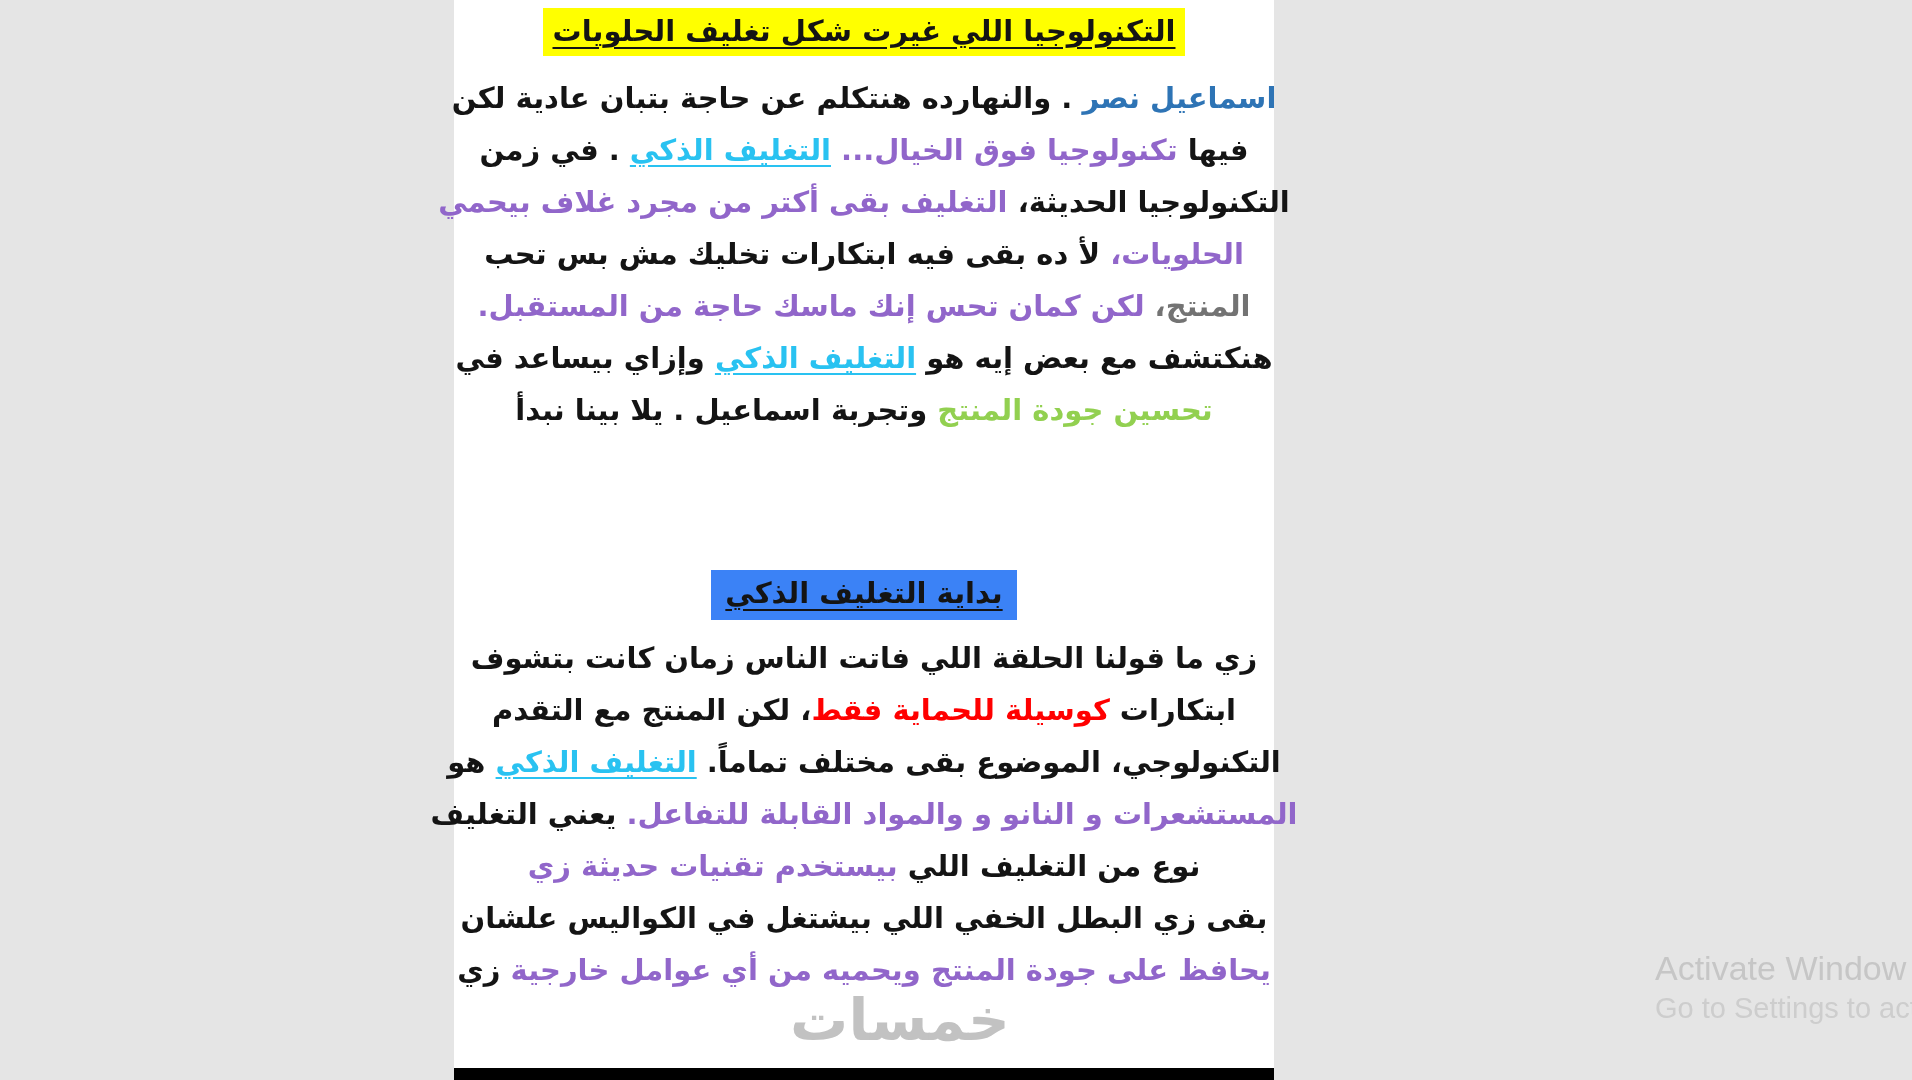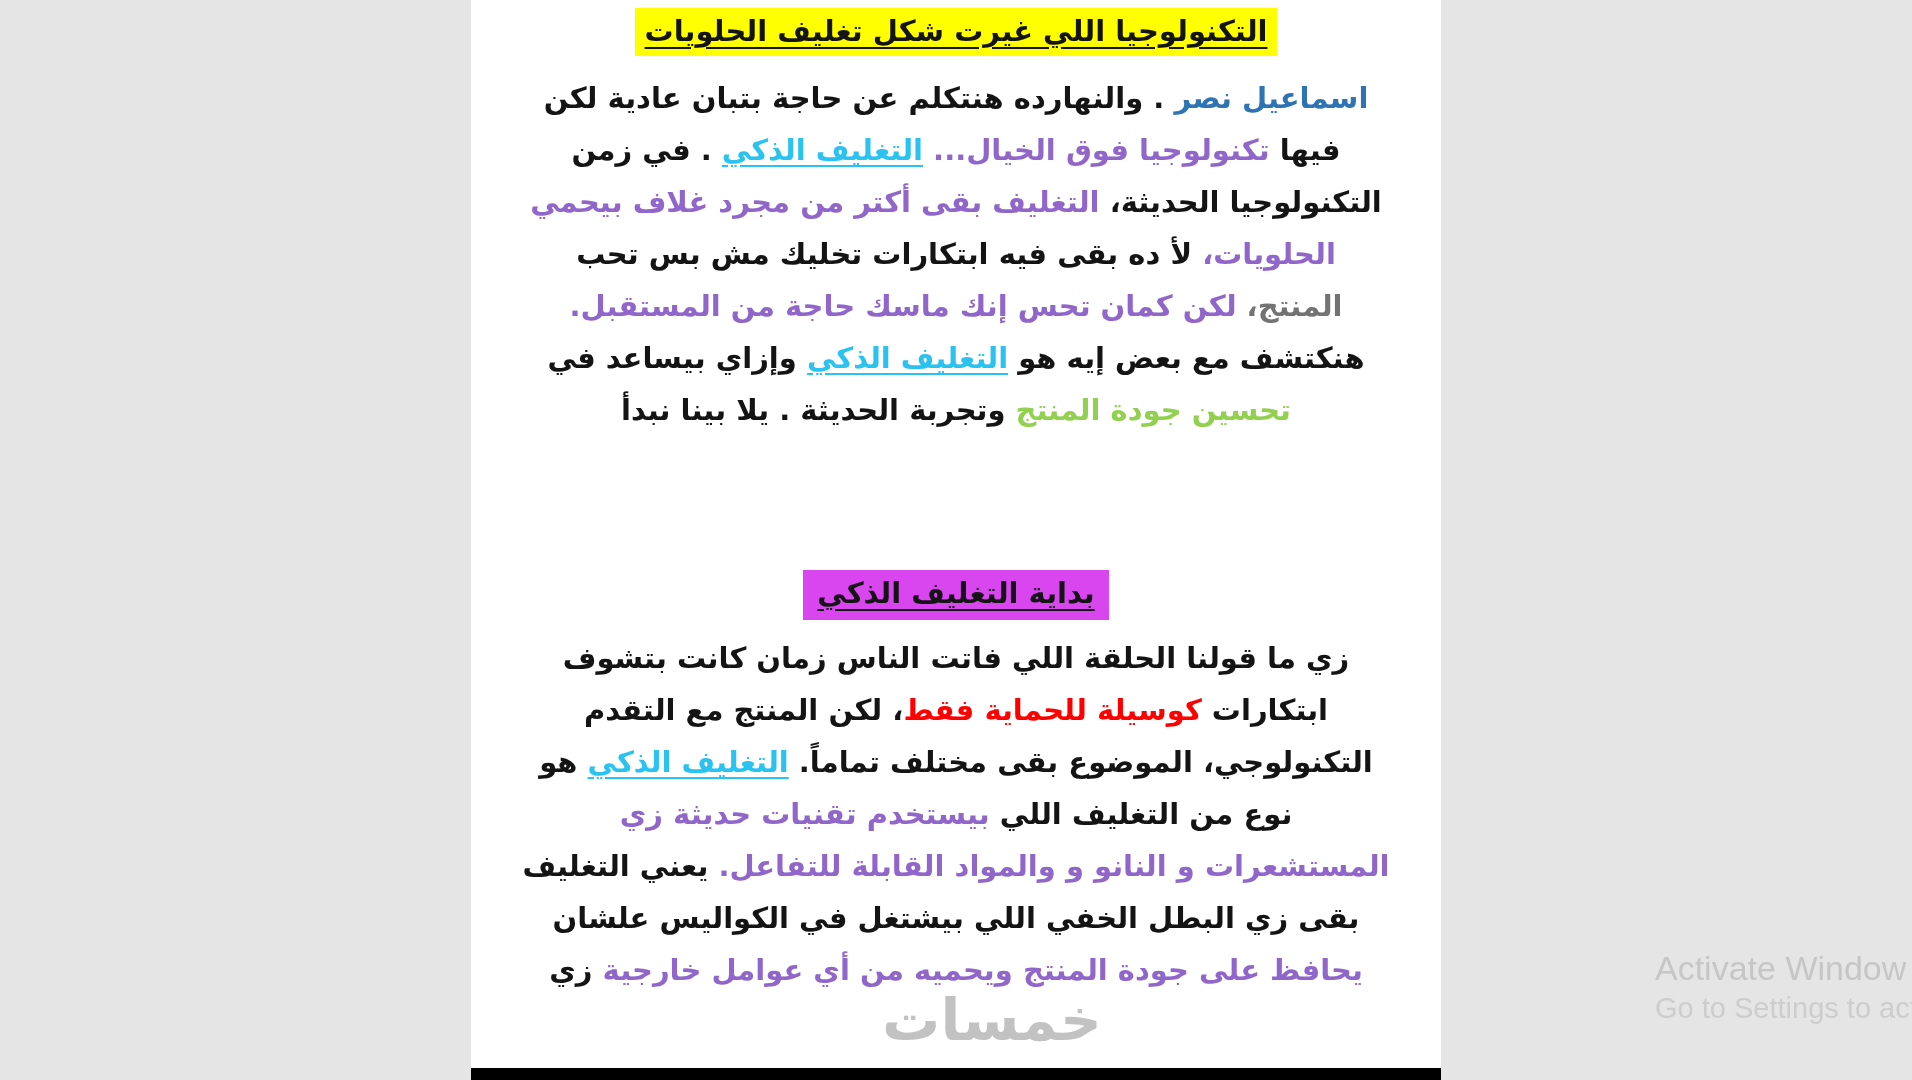--- a/index.html
+++ b/index.html
@@ -5,22 +5,22 @@
   * { margin: 0; padding: 0; box-sizing: border-box; }
   html, body {
     width: 1912px; height: 1080px;
     overflow: hidden;
     background: #e5e5e5;
     font-family: "DejaVu Sans", sans-serif;
   }
   .stage { position: relative; width: 1912px; height: 1080px; background: #e5e5e5; }
   .sheet {
     position: absolute;
-    left: 471px; top: 0;
-    width: 970px; height: 1080px;
+    left: 454px; top: 0;
+    width: 820px; height: 1080px;
     background: #ffffff;
   }
   .doc-text { direction: rtl; text-align: center; font-weight: bold; color: #141414; }
   .title-wrap {
     position: absolute; left: 0; top: 8px; width: 100%;
     text-align: center; direction: rtl;
   }
   .title-hl {
     display: inline-block;
     padding: 6px 10px 8px 10px;
@@ -89,33 +89,33 @@
       <span class="title-hl" style="background: rgb(255, 255, 0);">التكنولوجيا اللي غيرت شكل تغليف الحلويات</span>
     </div>
 
     <div class="para p1 doc-text">
         <div class="text-line"><span style="color: rgb(46, 116, 181);">اسماعيل نصر</span><span style="color: rgb(20, 20, 20);"> . والنهارده هنتكلم عن حاجة بتبان عادية لكن</span></div>
         <div class="text-line"><span style="color: rgb(20, 20, 20);">فيها </span><span style="color: rgb(145, 102, 202);">تكنولوجيا فوق الخيال...</span><span style="color: rgb(20, 20, 20);"> </span><span class="underline" style="color: rgb(41, 194, 241);">التغليف الذكي</span><span style="color: rgb(20, 20, 20);"> . في زمن</span></div>
         <div class="text-line"><span style="color: rgb(20, 20, 20);">التكنولوجيا الحديثة، </span><span style="color: rgb(145, 102, 202);">التغليف بقى أكتر من مجرد غلاف بيحمي</span></div>
         <div class="text-line"><span style="color: rgb(145, 102, 202);">الحلويات،</span><span style="color: rgb(20, 20, 20);"> لأ ده بقى فيه ابتكارات تخليك مش بس تحب</span></div>
         <div class="text-line"><span style="color: #737373;">المنتج، </span><span style="color: rgb(145, 102, 202);">لكن كمان تحس إنك ماسك حاجة من المستقبل.</span></div>
         <div class="text-line"><span style="color: rgb(20, 20, 20);">هنكتشف مع بعض إيه هو </span><span class="underline" style="color: rgb(41, 194, 241);">التغليف الذكي</span><span style="color: rgb(20, 20, 20);"> وإزاي بيساعد في</span></div>
-        <div class="text-line"><span style="color: rgb(146, 208, 80);">تحسين جودة المنتج</span><span style="color: rgb(20, 20, 20);"> وتجربة الحديثة . يلا بينا نبدأ</span></div>
+        <div class="text-line"><span style="color: rgb(146, 208, 80);">تحسين جودة المنتج</span><span style="color: rgb(20, 20, 20);"> وتجربة اسماعيل . يلا بينا نبدأ</span></div>
       </div>
 
     <div class="heading2-wrap">
-      <span class="heading2-hl" style="background: #d946ef; text-align: center;">بداية التغليف الذكي</span>
+      <span class="heading2-hl" style="background: #3b82f6; text-align: center;">بداية التغليف الذكي</span>
     </div>
 
     <div class="para p2 doc-text">
         <div class="text-line"><span style="color: rgb(20, 20, 20);">زي ما قولنا الحلقة اللي فاتت الناس زمان كانت بتشوف</span></div>
         <div class="text-line"><span style="color: rgb(20, 20, 20);">ابتكارات </span><span style="color: rgb(255, 0, 0);">كوسيلة للحماية فقط</span><span style="color: rgb(20, 20, 20);">، لكن المنتج مع التقدم</span></div>
         <div class="text-line"><span style="color: rgb(20, 20, 20);">التكنولوجي، الموضوع بقى مختلف تماماً. </span><span class="underline" style="color: rgb(41, 194, 241);">التغليف الذكي</span><span style="color: rgb(20, 20, 20);"> هو</span></div>
+        <div class="text-line"><span style="color: rgb(145, 102, 202);">المستشعرات و النانو و والمواد القابلة للتفاعل.</span><span style="color: rgb(20, 20, 20);"> يعني التغليف</span></div>
         <div class="text-line"><span style="color: rgb(20, 20, 20);">نوع من التغليف اللي </span><span style="color: rgb(145, 102, 202);">بيستخدم تقنيات حديثة زي</span></div>
-        <div class="text-line"><span style="color: rgb(145, 102, 202);">المستشعرات و النانو و والمواد القابلة للتفاعل.</span><span style="color: rgb(20, 20, 20);"> يعني التغليف</span></div>
         <div class="text-line"><span style="color: rgb(20, 20, 20);">بقى زي البطل الخفي اللي بيشتغل في الكواليس علشان</span></div>
         <div class="text-line"><span style="color: rgb(145, 102, 202);">يحافظ على جودة المنتج ويحميه من أي عوامل خارجية</span><span style="color: rgb(20, 20, 20);"> زي</span></div>
       </div>
 
     <div class="watermark">خمسات</div>
 
     <div class="bottom-bar"></div>
 
   </div>
 

